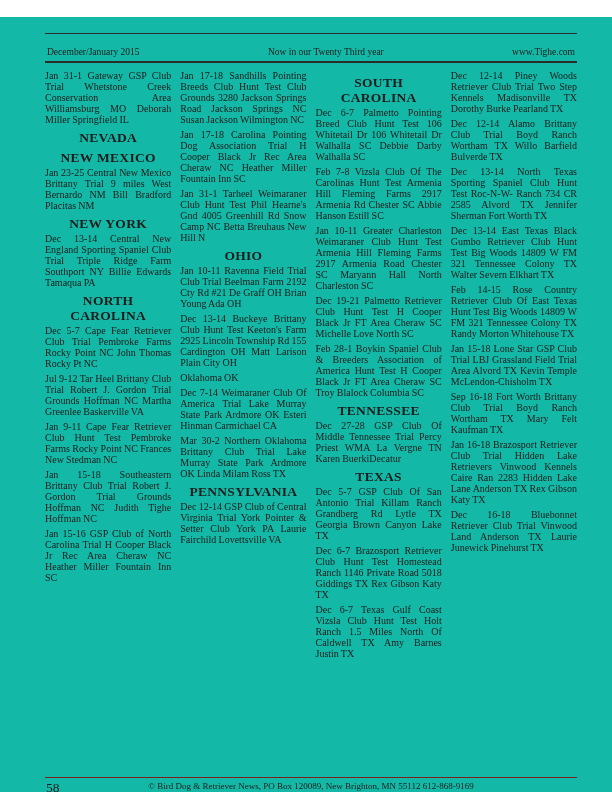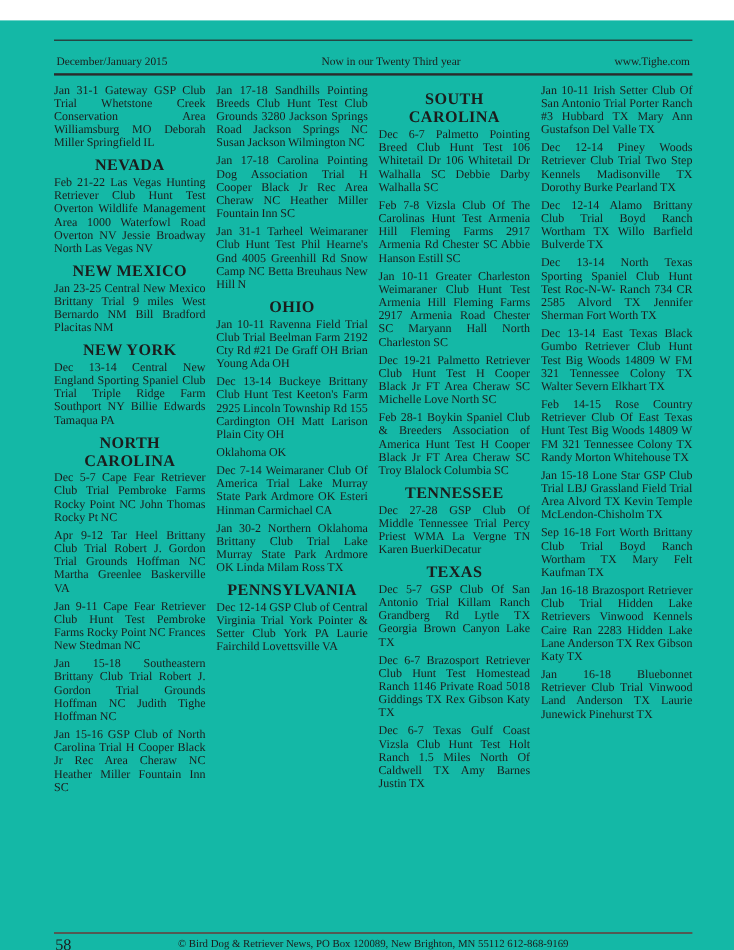--- a/index.html
+++ b/index.html
@@ -47,70 +47,68 @@
   <div class="header">
     <span>December/January 2015</span>
     <span>Now in our Twenty Third year</span>
     <span>www.Tighe.com</span>
   </div>
 
   <div class="body-cols">
     <div class="col">
         <div class="entry">Jan 31-1 Gateway GSP Club Trial Whetstone Creek Conservation Area Williamsburg MO Deborah Miller Springfield IL</div>
         <div class="state-heading">NEVADA</div>
-        <div class="entry">Feb 21-22 Las Vegas Hunting Retriever Club Hunt Test Overton Wildlife Management Area 1000 Waterfowl Road Overton NV Jessie Broadway North Las Vegas NV</div>
         <div class="state-heading">NEW MEXICO</div>
         <div class="entry">Jan 23-25 Central New Mexico Brittany Trial 9 miles West Bernardo NM Bill Bradford Placitas NM</div>
         <div class="state-heading">NEW YORK</div>
         <div class="entry">Dec 13-14 Central New England Sporting Spaniel Club Trial Triple Ridge Farm Southport NY Billie Edwards Tamaqua PA</div>
         <div class="state-heading">NORTH CAROLINA</div>
         <div class="entry">Dec 5-7 Cape Fear Retriever Club Trial Pembroke Farms Rocky Point NC John Thomas Rocky Pt NC</div>
-        <div class="entry">Apr 9-12 Tar Heel Brittany Club Trial Robert J. Gordon Trial Grounds Hoffman NC Martha Greenlee Baskerville VA</div>
+        <div class="entry">Jul 9-12 Tar Heel Brittany Club Trial Robert J. Gordon Trial Grounds Hoffman NC Martha Greenlee Baskerville VA</div>
         <div class="entry">Jan 9-11 Cape Fear Retriever Club Hunt Test Pembroke Farms Rocky Point NC Frances New Stedman NC</div>
         <div class="entry">Jan 15-18 Southeastern Brittany Club Trial Robert J. Gordon Trial Grounds Hoffman NC Judith Tighe Hoffman NC</div>
         <div class="entry">Jan 15-16 GSP Club of North Carolina Trial H Cooper Black Jr Rec Area Cheraw NC Heather Miller Fountain Inn SC</div>
       </div>
     <div class="col">
         <div class="entry">Jan 17-18 Sandhills Pointing Breeds Club Hunt Test Club Grounds 3280 Jackson Springs Road Jackson Springs NC Susan Jackson Wilmington NC</div>
         <div class="entry">Jan 17-18 Carolina Pointing Dog Association Trial H Cooper Black Jr Rec Area Cheraw NC Heather Miller Fountain Inn SC</div>
         <div class="entry">Jan 31-1 Tarheel Weimaraner Club Hunt Test Phil Hearne's Gnd 4005 Greenhill Rd Snow Camp NC Betta Breuhaus New Hill N</div>
         <div class="state-heading">OHIO</div>
         <div class="entry">Jan 10-11 Ravenna Field Trial Club Trial Beelman Farm 2192 Cty Rd #21 De Graff OH Brian Young Ada OH</div>
         <div class="entry">Dec 13-14 Buckeye Brittany Club Hunt Test Keeton's Farm 2925 Lincoln Township Rd 155 Cardington OH Matt Larison Plain City OH</div>
         <div class="entry">Oklahoma OK</div>
         <div class="entry">Dec 7-14 Weimaraner Club Of America Trial Lake Murray State Park Ardmore OK Esteri Hinman Carmichael CA</div>
-        <div class="entry">Jan 30-2 Northern Oklahoma Brittany Club Trial Lake Murray State Park Ardmore OK Linda Milam Ross TX</div>
+        <div class="entry">Mar 30-2 Northern Oklahoma Brittany Club Trial Lake Murray State Park Ardmore OK Linda Milam Ross TX</div>
         <div class="state-heading">PENNSYLVANIA</div>
         <div class="entry">Dec 12-14 GSP Club of Central Virginia Trial York Pointer &amp; Setter Club York PA Laurie Fairchild Lovettsville VA</div>
       </div>
     <div class="col">
         <div class="state-heading">SOUTH CAROLINA</div>
         <div class="entry">Dec 6-7 Palmetto Pointing Breed Club Hunt Test 106 Whitetail Dr 106 Whitetail Dr Walhalla SC Debbie Darby Walhalla SC</div>
         <div class="entry">Feb 7-8 Vizsla Club Of The Carolinas Hunt Test Armenia Hill Fleming Farms 2917 Armenia Rd Chester SC Abbie Hanson Estill SC</div>
         <div class="entry">Jan 10-11 Greater Charleston Weimaraner Club Hunt Test Armenia Hill Fleming Farms 2917 Armenia Road Chester SC Maryann Hall North Charleston SC</div>
         <div class="entry">Dec 19-21 Palmetto Retriever Club Hunt Test H Cooper Black Jr FT Area Cheraw SC Michelle Love North SC</div>
         <div class="entry">Feb 28-1 Boykin Spaniel Club &amp; Breeders Association of America Hunt Test H Cooper Black Jr FT Area Cheraw SC Troy Blalock Columbia SC</div>
         <div class="state-heading">TENNESSEE</div>
         <div class="entry">Dec 27-28 GSP Club Of Middle Tennessee Trial Percy Priest WMA La Vergne TN Karen BuerkiDecatur</div>
         <div class="state-heading">TEXAS</div>
         <div class="entry">Dec 5-7 GSP Club Of San Antonio Trial Killam Ranch Grandberg Rd Lytle TX Georgia Brown Canyon Lake TX</div>
         <div class="entry">Dec 6-7 Brazosport Retriever Club Hunt Test Homestead Ranch 1146 Private Road 5018 Giddings TX Rex Gibson Katy TX</div>
         <div class="entry">Dec 6-7 Texas Gulf Coast Vizsla Club Hunt Test Holt Ranch 1.5 Miles North Of Caldwell TX Amy Barnes Justin TX</div>
       </div>
     <div class="col">
-        <div class="entry">Jan 10-11 Irish Setter Club Of San Antonio Trial Porter Ranch #3 Hubbard TX Mary Ann Gustafson Del Valle TX</div>
         <div class="entry">Dec 12-14 Piney Woods Retriever Club Trial Two Step Kennels Madisonville TX Dorothy Burke Pearland TX</div>
         <div class="entry">Dec 12-14 Alamo Brittany Club Trial Boyd Ranch Wortham TX Willo Barfield Bulverde TX</div>
         <div class="entry">Dec 13-14 North Texas Sporting Spaniel Club Hunt Test Roc-N-W- Ranch 734 CR 2585 Alvord TX Jennifer Sherman Fort Worth TX</div>
         <div class="entry">Dec 13-14 East Texas Black Gumbo Retriever Club Hunt Test Big Woods 14809 W FM 321 Tennessee Colony TX Walter Severn Elkhart TX</div>
         <div class="entry">Feb 14-15 Rose Country Retriever Club Of East Texas Hunt Test Big Woods 14809 W FM 321 Tennessee Colony TX Randy Morton Whitehouse TX</div>
         <div class="entry">Jan 15-18 Lone Star GSP Club Trial LBJ Grassland Field Trial Area Alvord TX Kevin Temple McLendon-Chisholm TX</div>
         <div class="entry">Sep 16-18 Fort Worth Brittany Club Trial Boyd Ranch Wortham TX Mary Felt Kaufman TX</div>
         <div class="entry">Jan 16-18 Brazosport Retriever Club Trial Hidden Lake Retrievers Vinwood Kennels Caire Ran 2283 Hidden Lake Lane Anderson TX Rex Gibson Katy TX</div>
-        <div class="entry">Jan 16-18 Bluebonnet Retriever Club Trial Vinwood Land Anderson TX Laurie Junewick Pinehurst TX</div>
+        <div class="entry">Dec 16-18 Bluebonnet Retriever Club Trial Vinwood Land Anderson TX Laurie Junewick Pinehurst TX</div>
       </div>
   </div>
 
   <div class="footer">
     <span class="page-number">58</span>
     <div class="footer-center">
       <div>© Bird Dog &amp; Retriever News, PO Box 120089, New Brighton, MN 55112 612-868-9169</div>
       <div>We are the largest read hunting/dog magazine</div>
     </div>
   </div>

